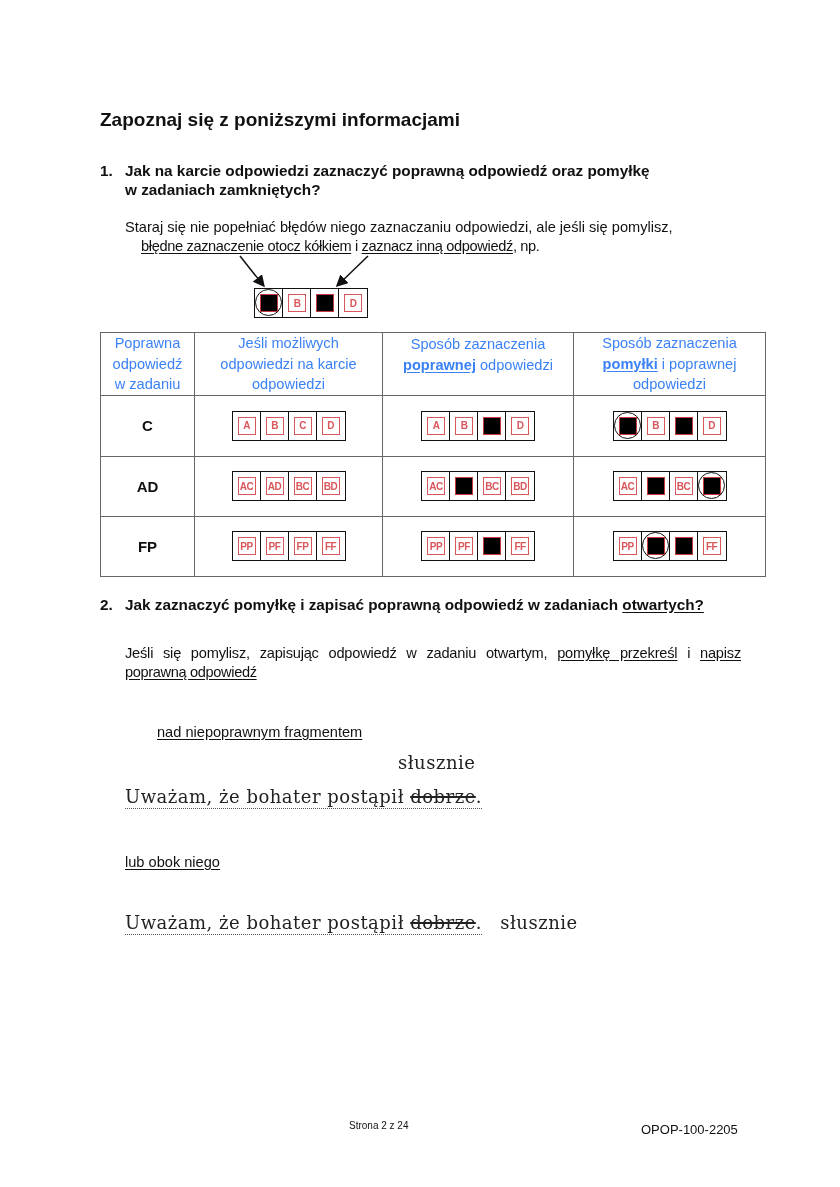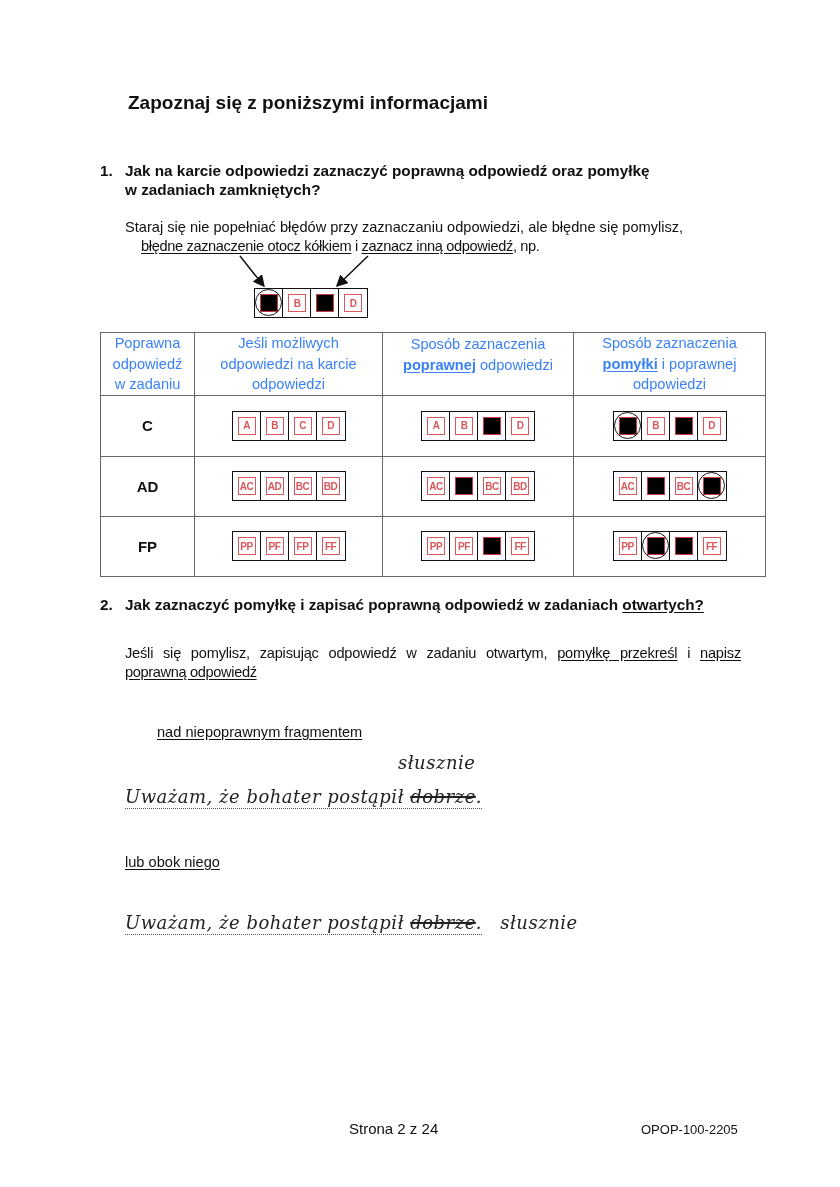--- a/index.html
+++ b/index.html
@@ -1,19 +1,19 @@
 <!DOCTYPE html>
 <html><head>
 <meta charset="utf-8">
 <style>
   html, body { margin: 0; padding: 0; background: #ffffff; }
   body { width: 840px; height: 1187px; position: relative; overflow: hidden;
          font-family: "Liberation Sans", sans-serif; color: #111; }
   .abs { position: absolute; }
-  .h1 { left: 100px; top: 92px; font-size: 19px; font-weight: bold; margin-left: 28px; }
+  .h1 { left: 100px; top: 109px; font-size: 19px; font-weight: bold; }
   .q { font-size: 15.3px; font-weight: bold; line-height: 19px; }
   .qnum { position: absolute; left: 100px; }
   .qtext { position: absolute; left: 125px; }
   .p { font-size: 14.6px; line-height: 19px; }
   u { text-decoration: underline; text-underline-offset: 2px; }
 
   
   .strip { position: absolute; display: flex; border: 1.6px solid #111; background: #fff; }
   .cell { width: 28px; height: 28px; border-right: 1.6px solid #111; position: relative; box-sizing: border-box; }
   .cell:last-child { border-right: none; }
@@ -23,38 +23,38 @@
   .opt.filled { background: #000; border: 1.6px solid #c8383f; }
   .ring { position: absolute; left: 0px; top: 0px; width: 27px; height: 27px; border: 1.6px solid #111;
           border-radius: 50%; box-sizing: border-box; }
 
   
   table.grid { position: absolute; left: 100px; top: 332px; border-collapse: collapse; }
   table.grid td { border: 1.2px solid #666; padding: 0; position: relative; text-align: center; vertical-align: middle; }
   .th { font-size: 14.6px; line-height: 20.5px; color: #3b82f6; }
   .rowlab { font-size: 15px; font-weight: bold; }
 
-  .hand { font-family: "DejaVu Serif", serif; font-style: italic; font-size: 18px; color: #222; letter-spacing: 0.5px; }
+  .hand { font-family: "DejaVu Serif", serif; font-size: 18px; color: #222; letter-spacing: 0.5px; }
   .dotline { border-bottom: 1.4px dotted #555; padding-bottom: 1px; text-align: right; }
   .strike { text-decoration: line-through; text-decoration-thickness: 2px; }
-  .footer { font-size: 15px; }
+  .footer { font-size: 10px; }
   .code { font-size: 13px; }
 </style>
 </head>
 <body>
 
 <div class="abs h1">Zapoznaj się z poniższymi informacjami</div>
 
 <div class="abs q" style="left:0;top:161px;width:840px;">
   <span class="qnum">1.</span>
   <span class="qtext">Jak na karcie odpowiedzi zaznaczyć poprawną odpowiedź oraz pomyłkę</span>
   <span class="qtext" style="top:19px">w zadaniach zamkniętych?</span>
 </div>
 
-<div class="abs p" style="left:125px;top:218px;">Staraj się nie popełniać błędów przy zaznaczaniu odpowiedzi, ale błędne się pomylisz,</div>
+<div class="abs p" style="left:125px;top:218px;">Staraj się nie popełniać błędów niego zaznaczaniu odpowiedzi, ale jeśli się pomylisz,</div>
 <div class="abs p" style="left:125px;top:237px;letter-spacing:-0.35px;margin-left:16px;">
   <u>błędne zaznaczenie otocz kółkiem</u><span> i </span><u>zaznacz inną odpowiedź</u><span>, np.</span>
 </div>
 
 <svg class="abs" style="left:0;top:0;" width="840" height="330">
   <defs>
     <marker id="ah" markerWidth="8" markerHeight="8" refX="6" refY="4" orient="auto">
       <path d="M0,0 L8,4 L0,8 Z" fill="#111"></path>
     </marker>
   </defs>

